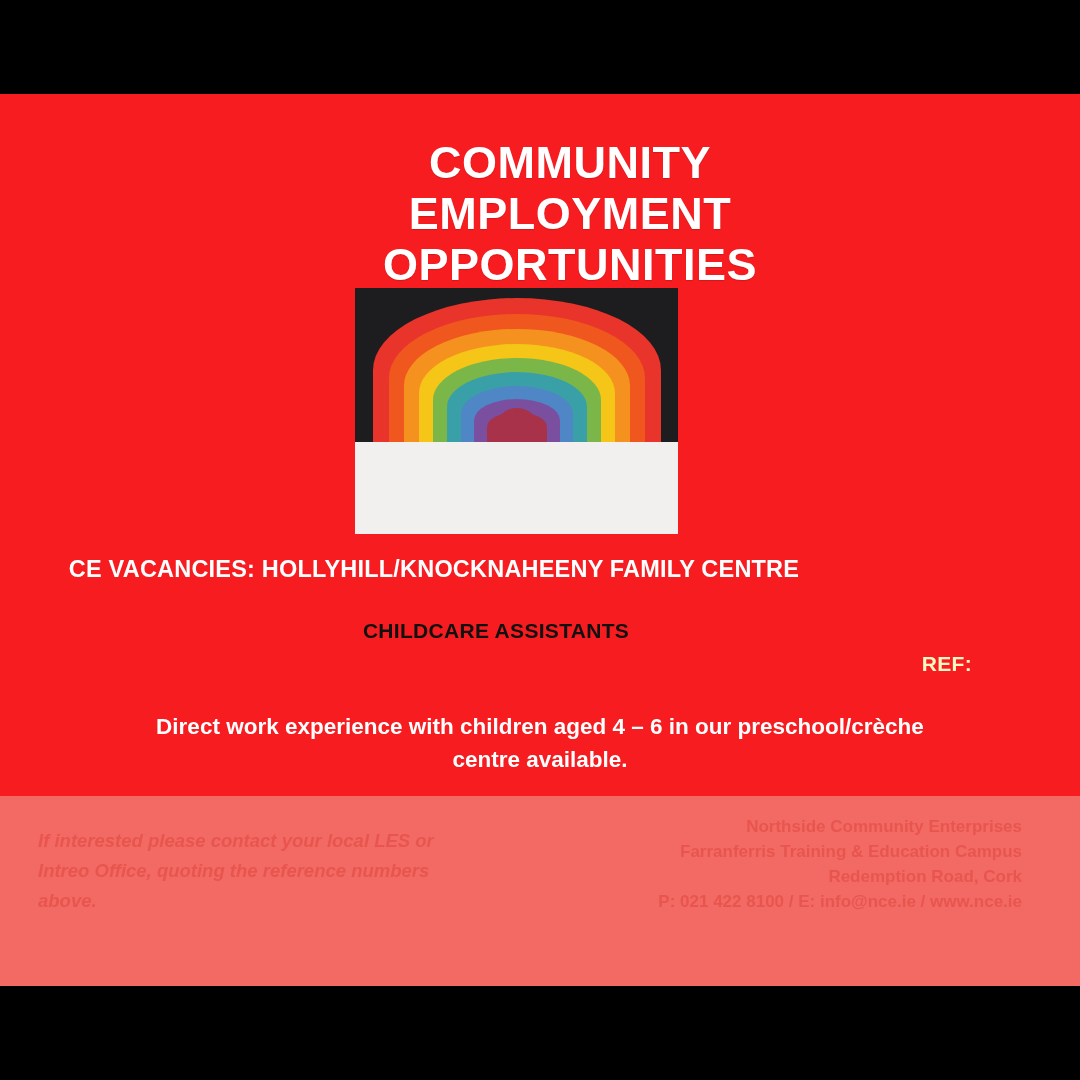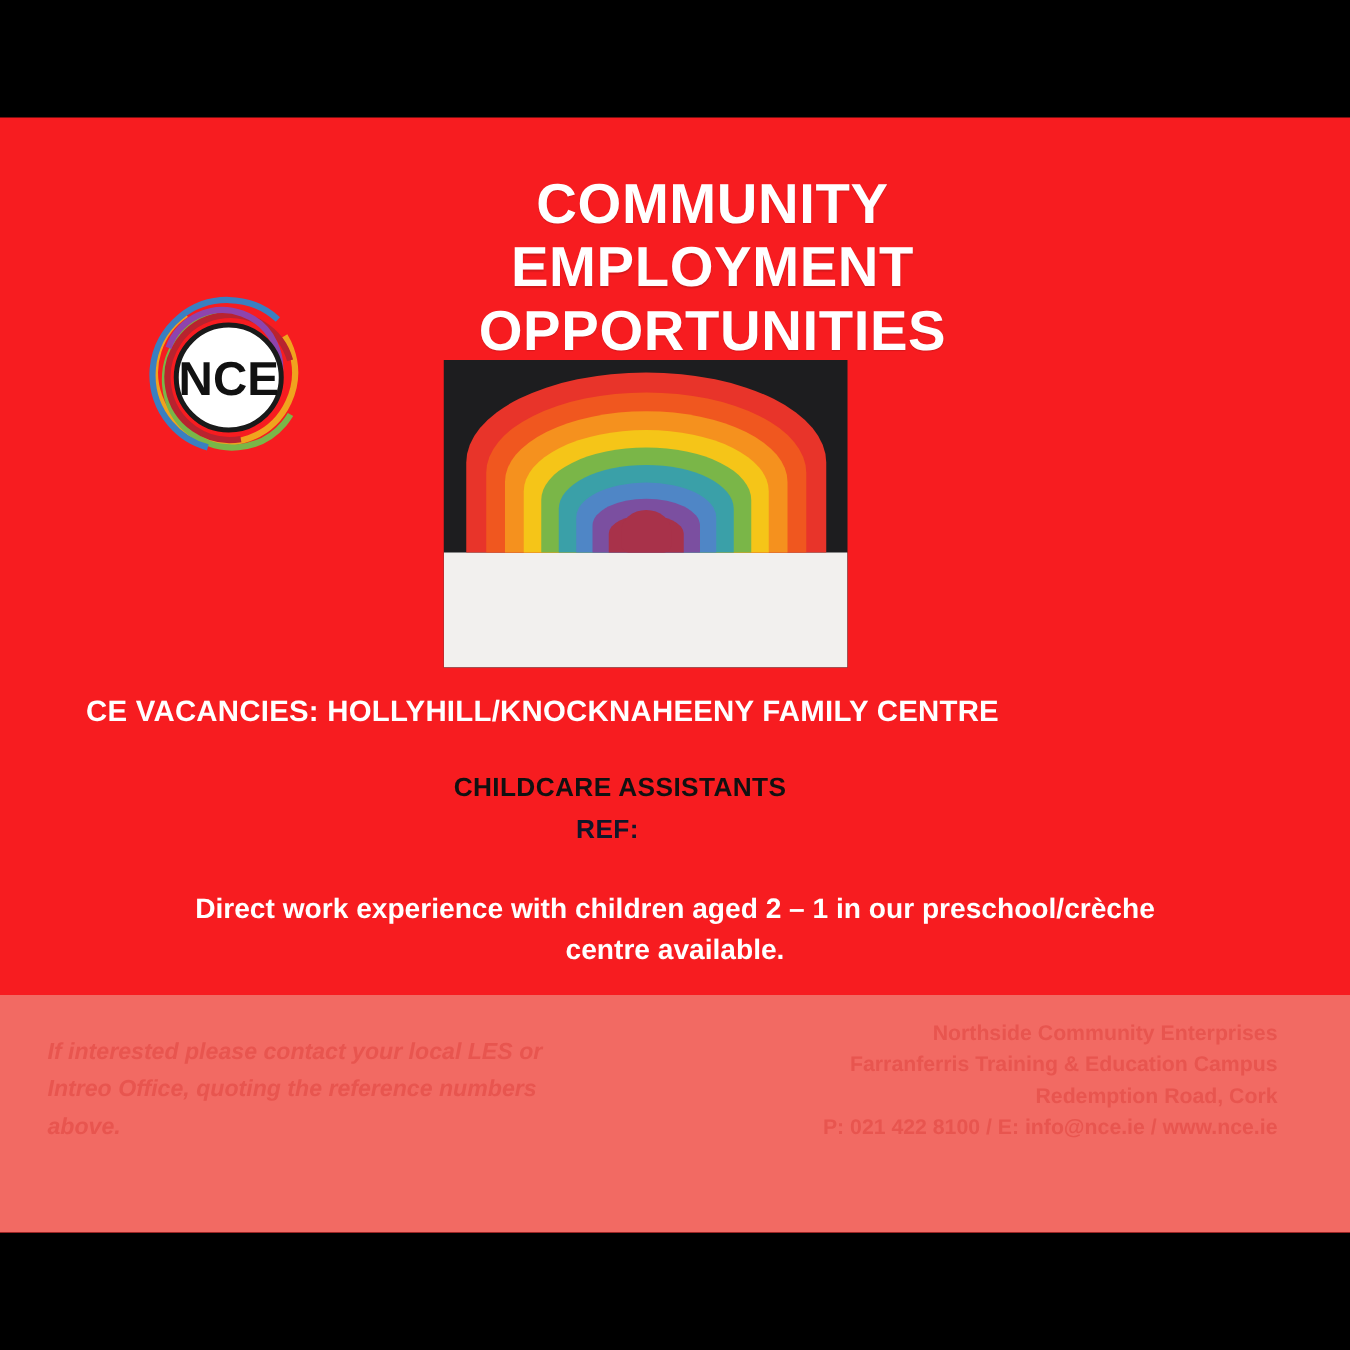--- a/index.html
+++ b/index.html
@@ -113,22 +113,22 @@
     color: #111111;
     font-weight: bold;
     font-size: 21px;
     letter-spacing: 0.3px;
   }
   .ref-line {
     position: absolute;
     left: 0;
     top: 558px;
     width: 972px;
-    text-align: center;
-    color: #0f172a;
+    text-align: right;
+    color: #fef9c3;
     font-weight: bold;
     font-size: 21px;
     letter-spacing: 0.3px;
   }
   .desc-line {
     position: absolute;
     left: 140px;
     top: 616px;
     width: 800px;
     text-align: center;
@@ -172,33 +172,20 @@
 
   
 </style>
 </head>
 <body>
 
 <div id="poster-root">
 
   <div class="flyer">
 
-    <div class="logo">
-      <svg width="150" height="140" viewBox="0 0 150 140">
-        <g fill="none" stroke-width="5">
-          <circle cx="72" cy="66" r="56" stroke="#f0a31e" stroke-dasharray="250 90" transform="rotate(-20 72 66)"></circle>
-          <circle cx="78" cy="72" r="54" stroke="#7ab648" stroke-dasharray="210 120" transform="rotate(40 78 72)"></circle>
-          <circle cx="74" cy="68" r="60" stroke="#3a7fc1" stroke-dasharray="180 160" transform="rotate(140 74 68)"></circle>
-          <circle cx="76" cy="70" r="50" stroke="#b8232f" stroke-dasharray="230 100" transform="rotate(80 76 70)"></circle>
-          <circle cx="70" cy="62" r="46" stroke="#8e44ad" stroke-dasharray="150 140" transform="rotate(200 70 62)"></circle>
-        </g>
-        <circle cx="75" cy="70" r="42" fill="#ffffff" stroke="#1a1a1a" stroke-width="4"></circle>
-        <text x="75" y="84" text-anchor="middle" font-family="Liberation Sans, sans-serif" font-size="38" font-weight="bold" fill="#111111">NCE</text>
-      </svg>
-    </div>
 
     <div class="headline">COMMUNITY EMPLOYMENT OPPORTUNITIES</div>
 
     <div class="photo">
       <div class="table"></div>
       <div class="arc" style="width:0;height:0;border-width:0 162px;border-top-width:0;"></div>
 
       <div class="halfdisc" style="width:288px;height:144px;background:#e8342a;"></div>
       <div class="halfdisc" style="width:256px;height:128px;background:#f0571f;"></div>
       <div class="halfdisc" style="width:226px;height:113px;background:#f5911e;"></div>
@@ -211,21 +198,21 @@
       <div class="halfdisc" style="width:288px;height:144px;background:transparent;
            -webkit-mask: radial-gradient(ellipse at bottom center, #000 0 0);"></div>
 
       <div class="halfdisc" style="width:240px;height:120px;background:#1d1d1f;opacity:0;"></div>
       <div class="halfdisc" style="width:40px;height:34px;background:#a8324a;border-radius:50% 50% 6px 6px;"></div>
     </div>
 
     <div class="vacancy-line">CE  VACANCIES: HOLLYHILL/KNOCKNAHEENY FAMILY CENTRE</div>
     <div class="role-line">CHILDCARE ASSISTANTS</div>
     <div class="ref-line">REF:</div>
-    <div class="desc-line">Direct work experience with children aged 2 – 1 in our preschool/crèche centre available.</div>
+    <div class="desc-line">Direct work experience with children aged 4 – 6 in our preschool/crèche centre available.</div>
 
     <div class="footer-band">
       <div class="footer-left">If interested please contact your local LES or Intreo Office, quoting the reference numbers above.</div>
       <div class="footer-right">
         <div>Northside Community Enterprises</div>
         <div>Farranferris Training &amp; Education Campus</div>
         <div>Redemption Road, Cork</div>
         <div>P: 021 422 8100 / E: info@nce.ie / www.nce.ie</div>
       </div>
 

